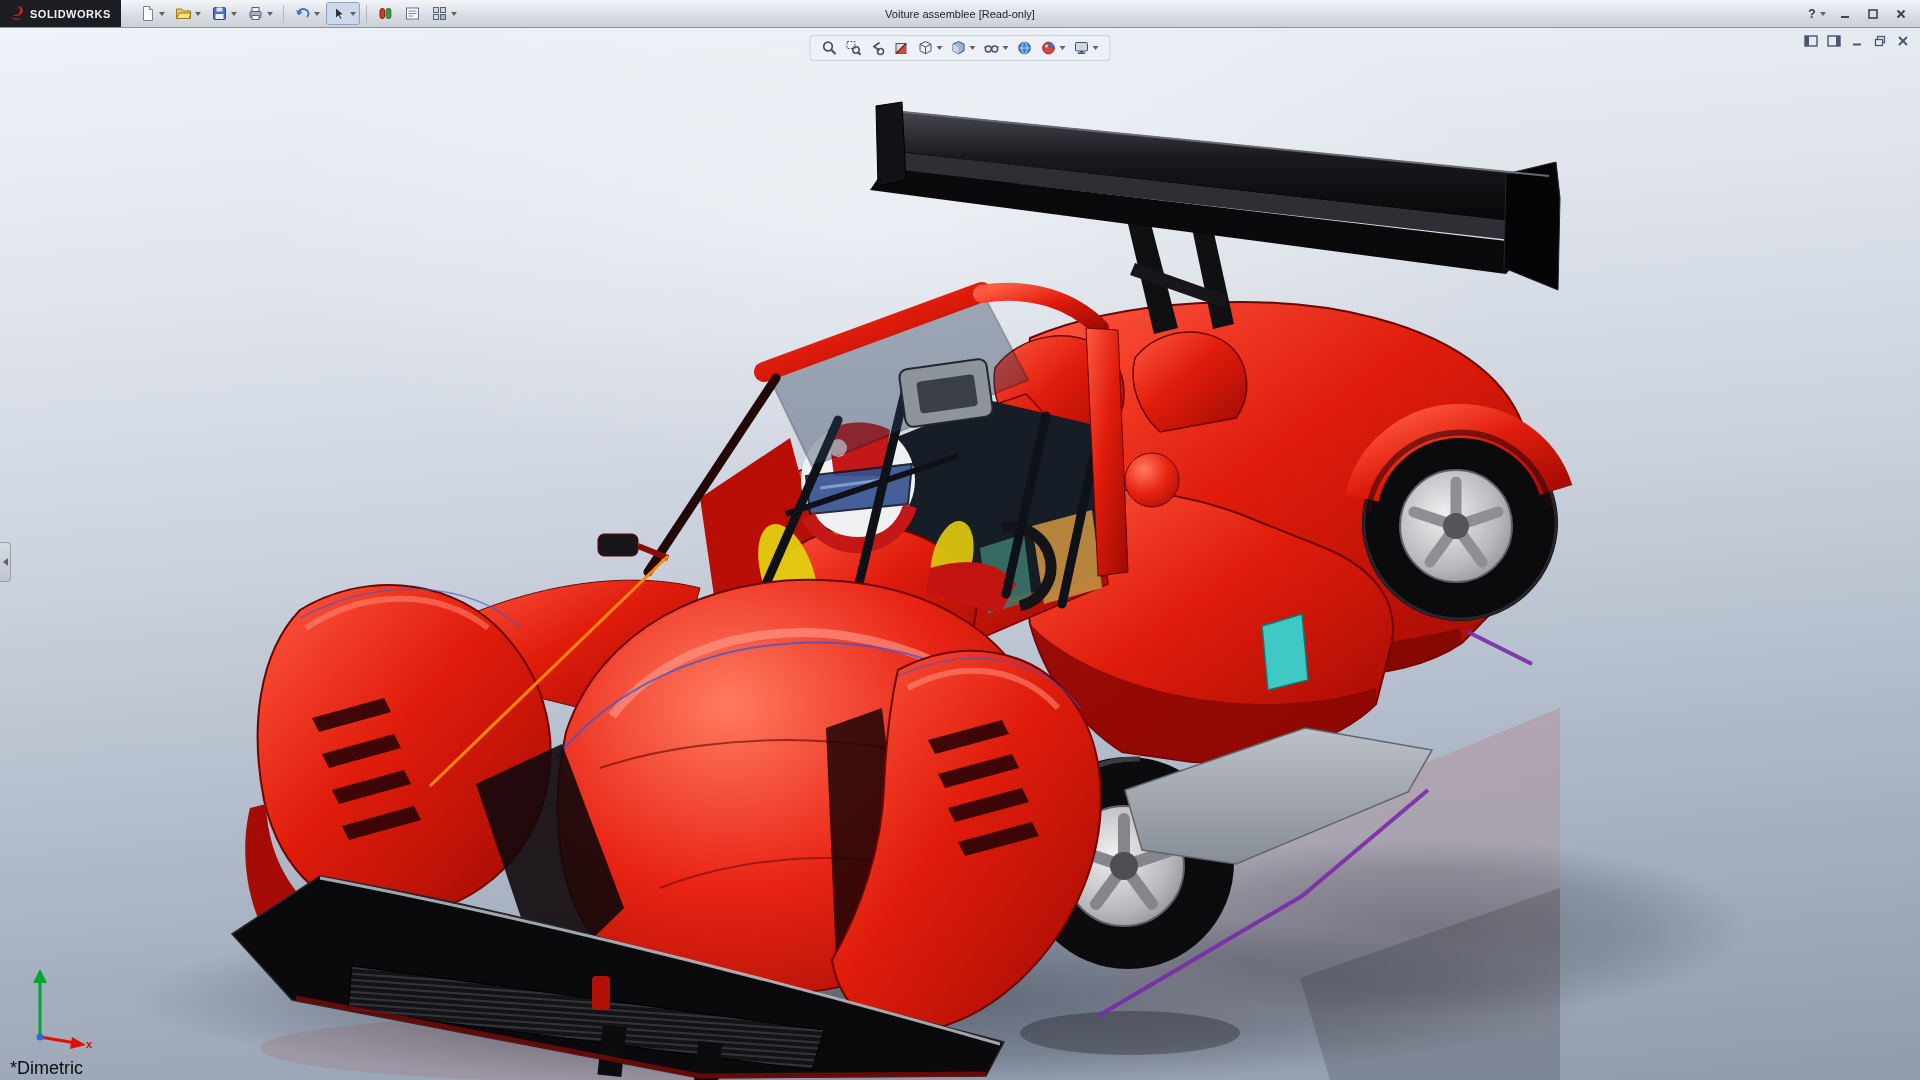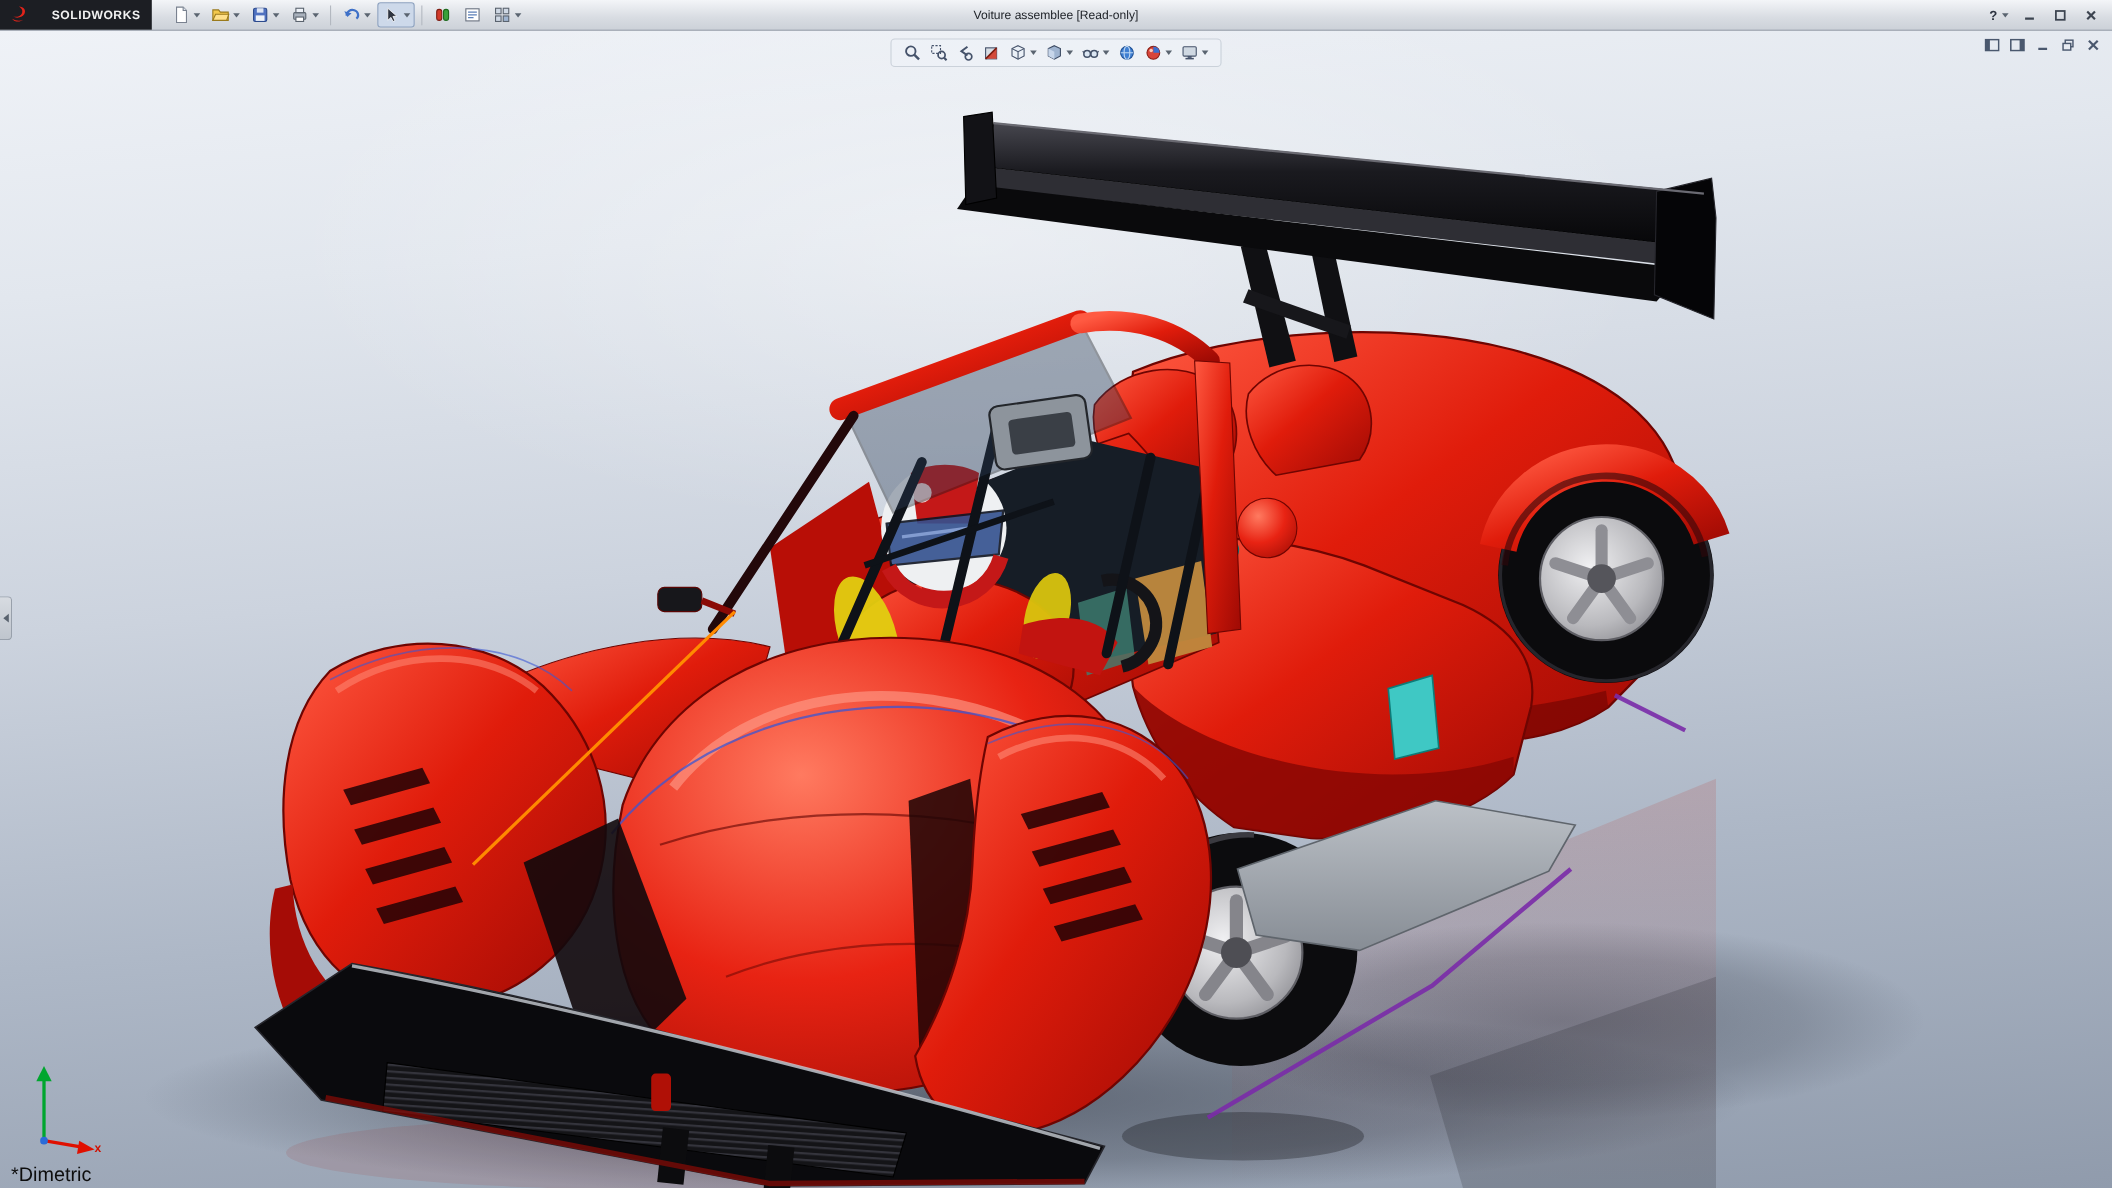--- a/index.html
+++ b/index.html
@@ -6,21 +6,21 @@
   html,body { width:1920px; height:1080px; overflow:hidden; font-family:"Liberation Sans", sans-serif; }
   .app { width:1920px; height:1080px; display:flex; flex-direction:column; background:#d7dbe1; }
 
   
   .titlebar {
     height:28px; flex:0 0 28px; position:relative;
     background:linear-gradient(#f3f5f8, #d8dce2 60%, #ccd1d8);
     border-bottom:1px solid #8b929e;
     display:flex; align-items:center; gap:4px;
   }
-  .logo { height:100%; background:#1c1e23; display:flex; align-items:center; gap:22px; padding:0 10px 0 8px; }
+  .logo { height:100%; background:#1c1e23; display:flex; align-items:center; gap:5px; padding:0 10px 0 8px; }
   .logo-text { color:#f2f2f2; font-size:11px; font-weight:bold; letter-spacing:0.5px; }
   .tb-group { display:flex; align-items:center; gap:2px; margin-left:10px; }
   .tb-btn { display:flex; align-items:center; gap:1px; padding:2px 3px; border-radius:3px; border:1px solid transparent; cursor:default; }
   .tb-btn.active { background:#cdd9ea; border-color:#8fa3c0; }
   .caret { width:0; height:0; border-left:3px solid transparent; border-right:3px solid transparent; border-top:4px solid #5a6470; margin-left:2px; }
   .sep { width:1px; height:18px; background:#b3b8c0; margin:0 4px; }
   .title-center { position:absolute; left:0; right:0; text-align:center; font-size:11px; color:#20242a; pointer-events:none; }
   .win-controls { margin-left:auto; display:flex; align-items:center; gap:6px; padding-right:8px; }
   .win-btn { width:22px; height:18px; display:flex; align-items:center; justify-content:center; border-radius:2px; color:#3c4450; font-size:12px; font-weight:bold; }
   .help-btn { display:flex; align-items:center; gap:2px; color:#2c3340; font-size:12px; font-weight:bold; }

